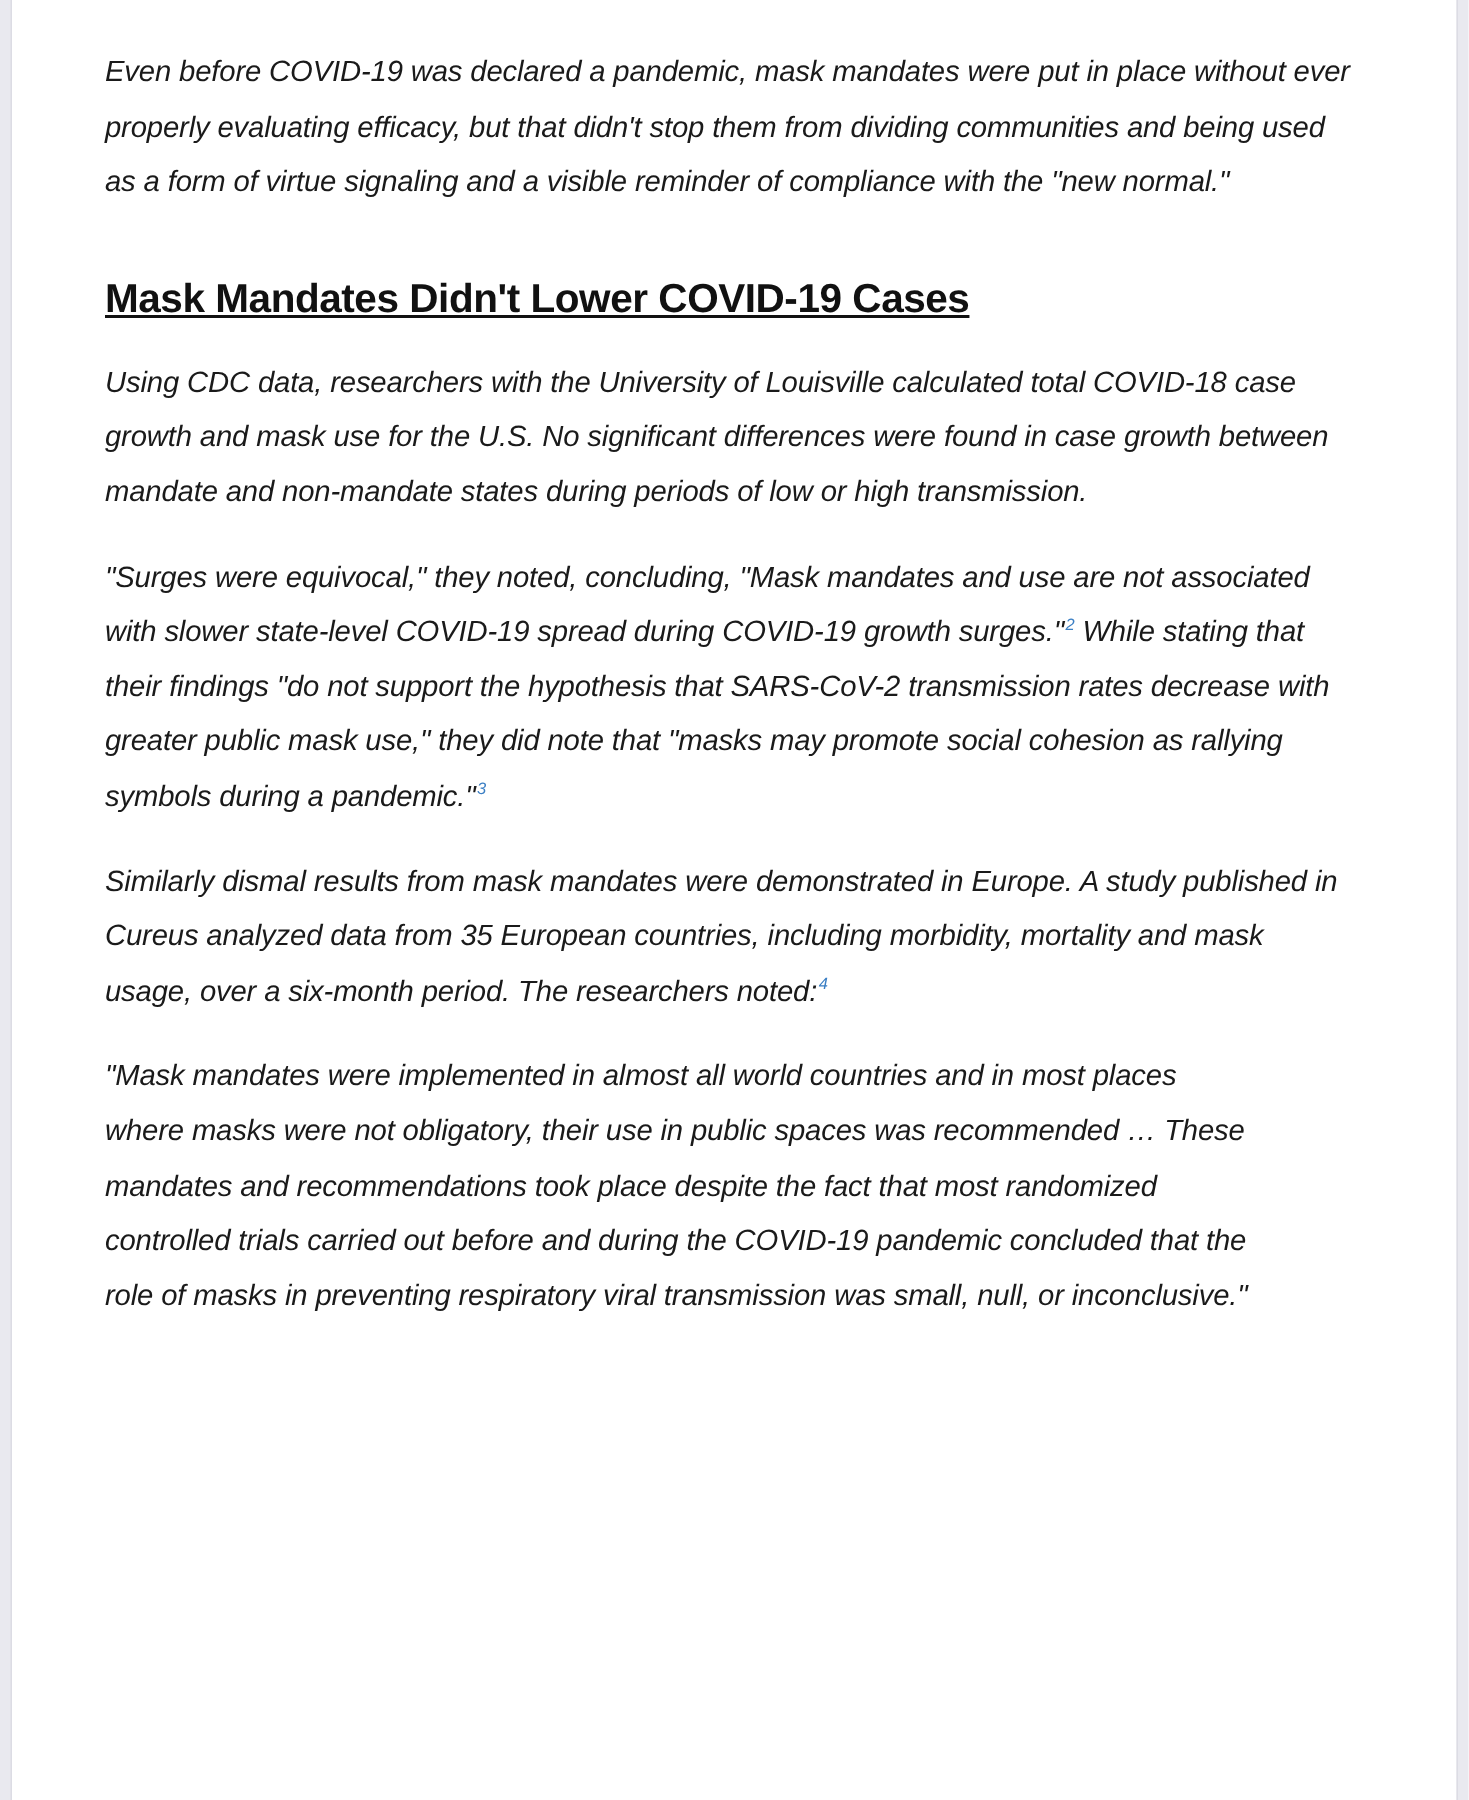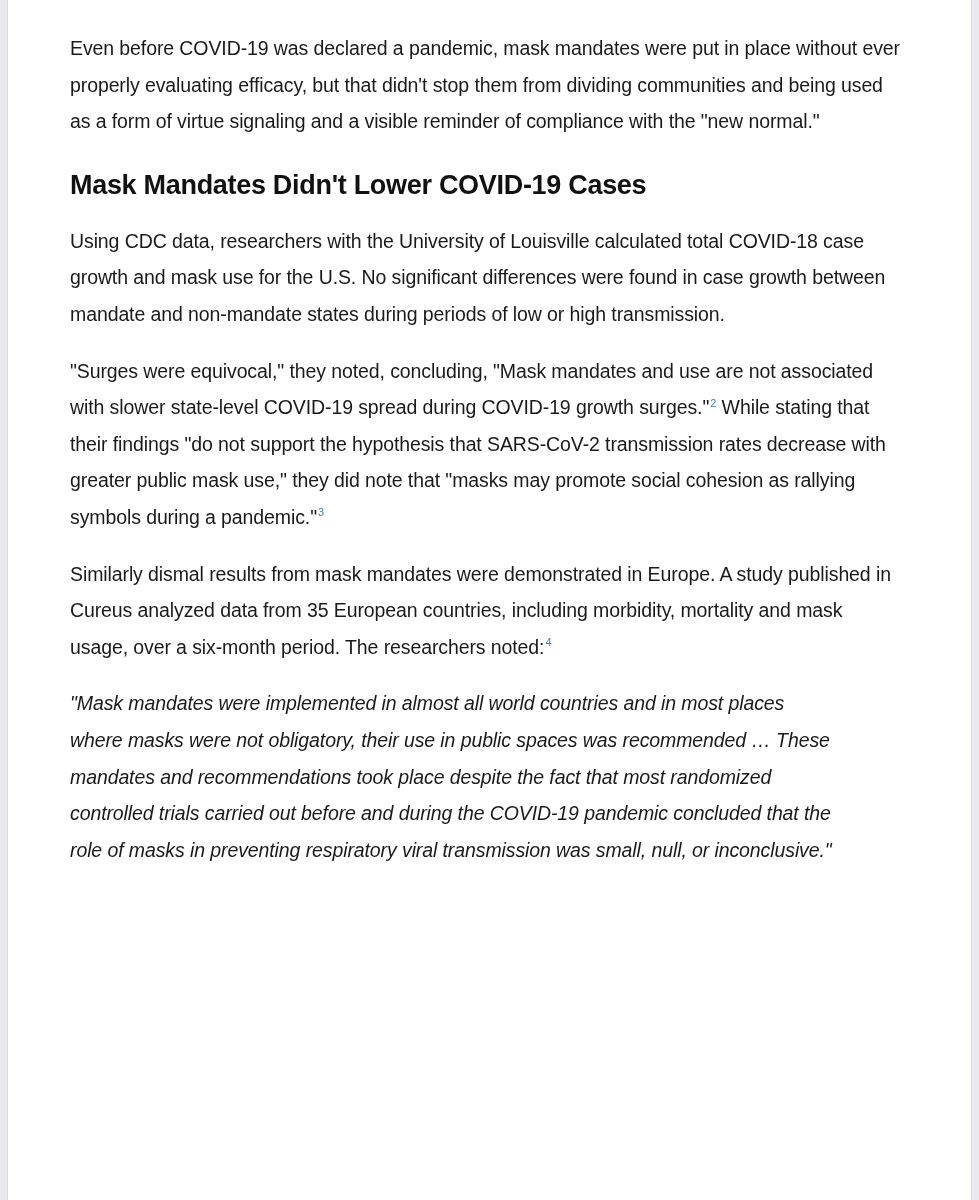--- a/index.html
+++ b/index.html
@@ -33,29 +33,31 @@
       top: 30px;
       width: 830px;
       font-family: "Liberation Sans", sans-serif;
       color: #1a1a1a;
       font-size: 19.5px;
       line-height: 36.6px;
       letter-spacing: -0.1px;
     }
     .article p {
       margin: 0 0 20px 0;
+      font-style: italic;
     }
     .article h2 {
       font-family: "Liberation Sans", sans-serif;
       font-size: 27px;
       font-weight: bold;
       line-height: 34px;
-      margin: 28px 0 21px 0;
+      margin: 42px 0 21px 0;
       color: #111111;
       letter-spacing: -0.3px;
+      text-decoration: underline;
     }
     sup.ref {
       color: #3b7fc4;
       font-size: 11px;
       line-height: 0;
       vertical-align: super;
       margin-left: 1px;
     }
     .quote {
       margin: 40px 0 0 47px;

